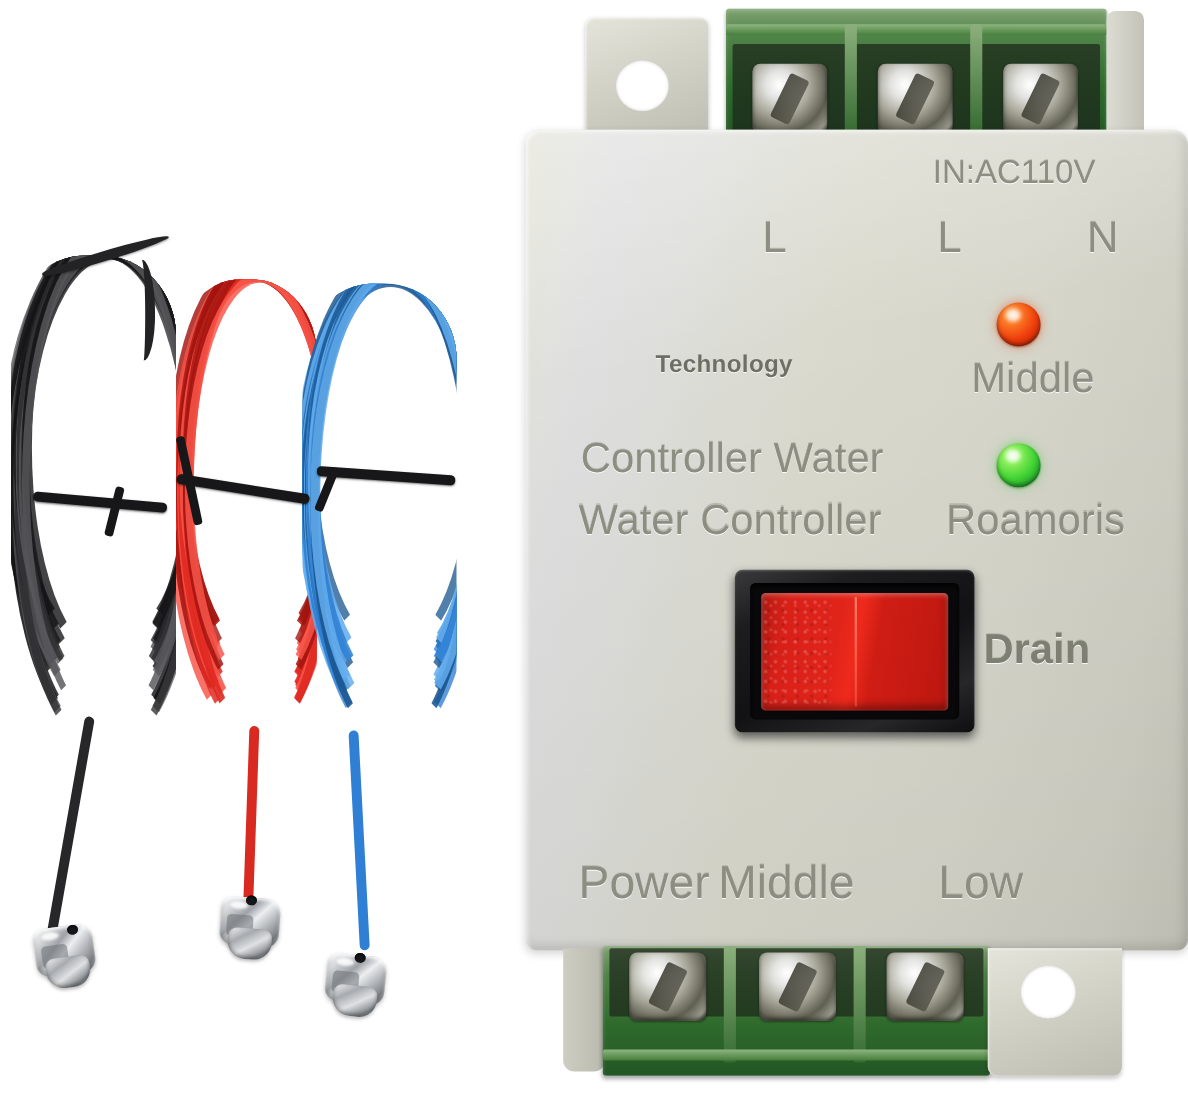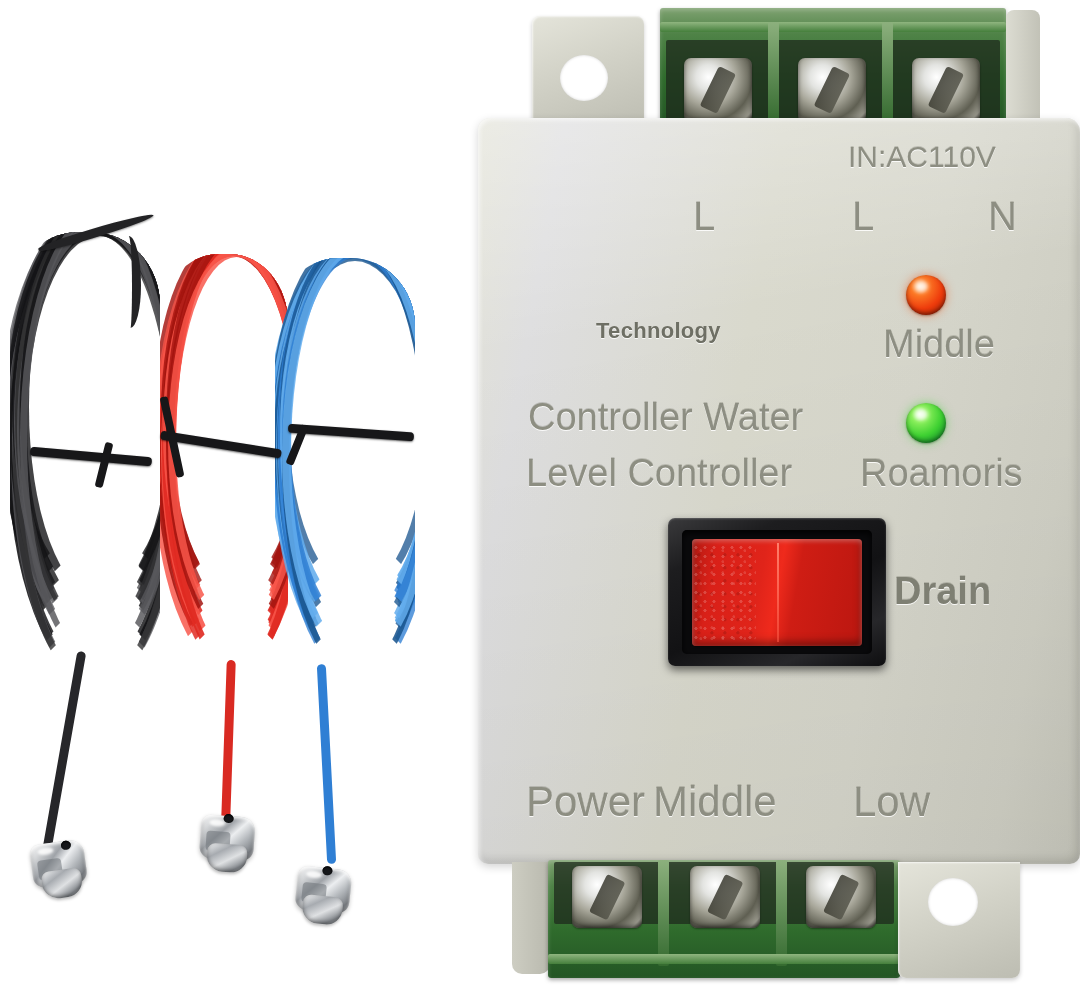--- a/index.html
+++ b/index.html
@@ -279,21 +279,21 @@
 
     <div class="eng eng-thin" style="left:370px;top:22px;font-size:30px;">IN:AC110V</div>
 
     <div class="eng eng-thin" style="left:215px;top:76px;font-size:40px;">L</div>
     <div class="eng eng-thin" style="left:374px;top:76px;font-size:40px;">L</div>
     <div class="eng eng-thin" style="left:510px;top:76px;font-size:40px;">N</div>
 
     <div id="brandsub">Technology</div>
 
     <div class="eng eng-thin" style="left:50px;top:278px;font-size:38px;">Controller Water</div>
-    <div class="eng eng-thin" style="left:48px;top:334px;font-size:38px;">Level Controller</div>
+    <div class="eng eng-thin" style="left:48px;top:334px;font-size:38px;">Water Controller</div>
 
     <div class="led" style="left:428px;top:157px;">
       <div class="dome" style="background:radial-gradient(circle at 34% 28%,#ffd09a 0%,#fc7a26 22%,#ee3c0c 58%,#b52606 88%,#7d1a04 100%);
                   box-shadow:0 0 10px rgba(240,80,20,.55),inset 0 -2px 4px rgba(0,0,0,.45),
                              0 1px 2px rgba(0,0,0,.35);"></div>
       <div class="hl"></div>
     </div>
     <div class="eng eng-thin" style="left:405px;top:205px;font-size:38px;">Middle</div>
 
     <div class="led" style="left:428px;top:285px;">

